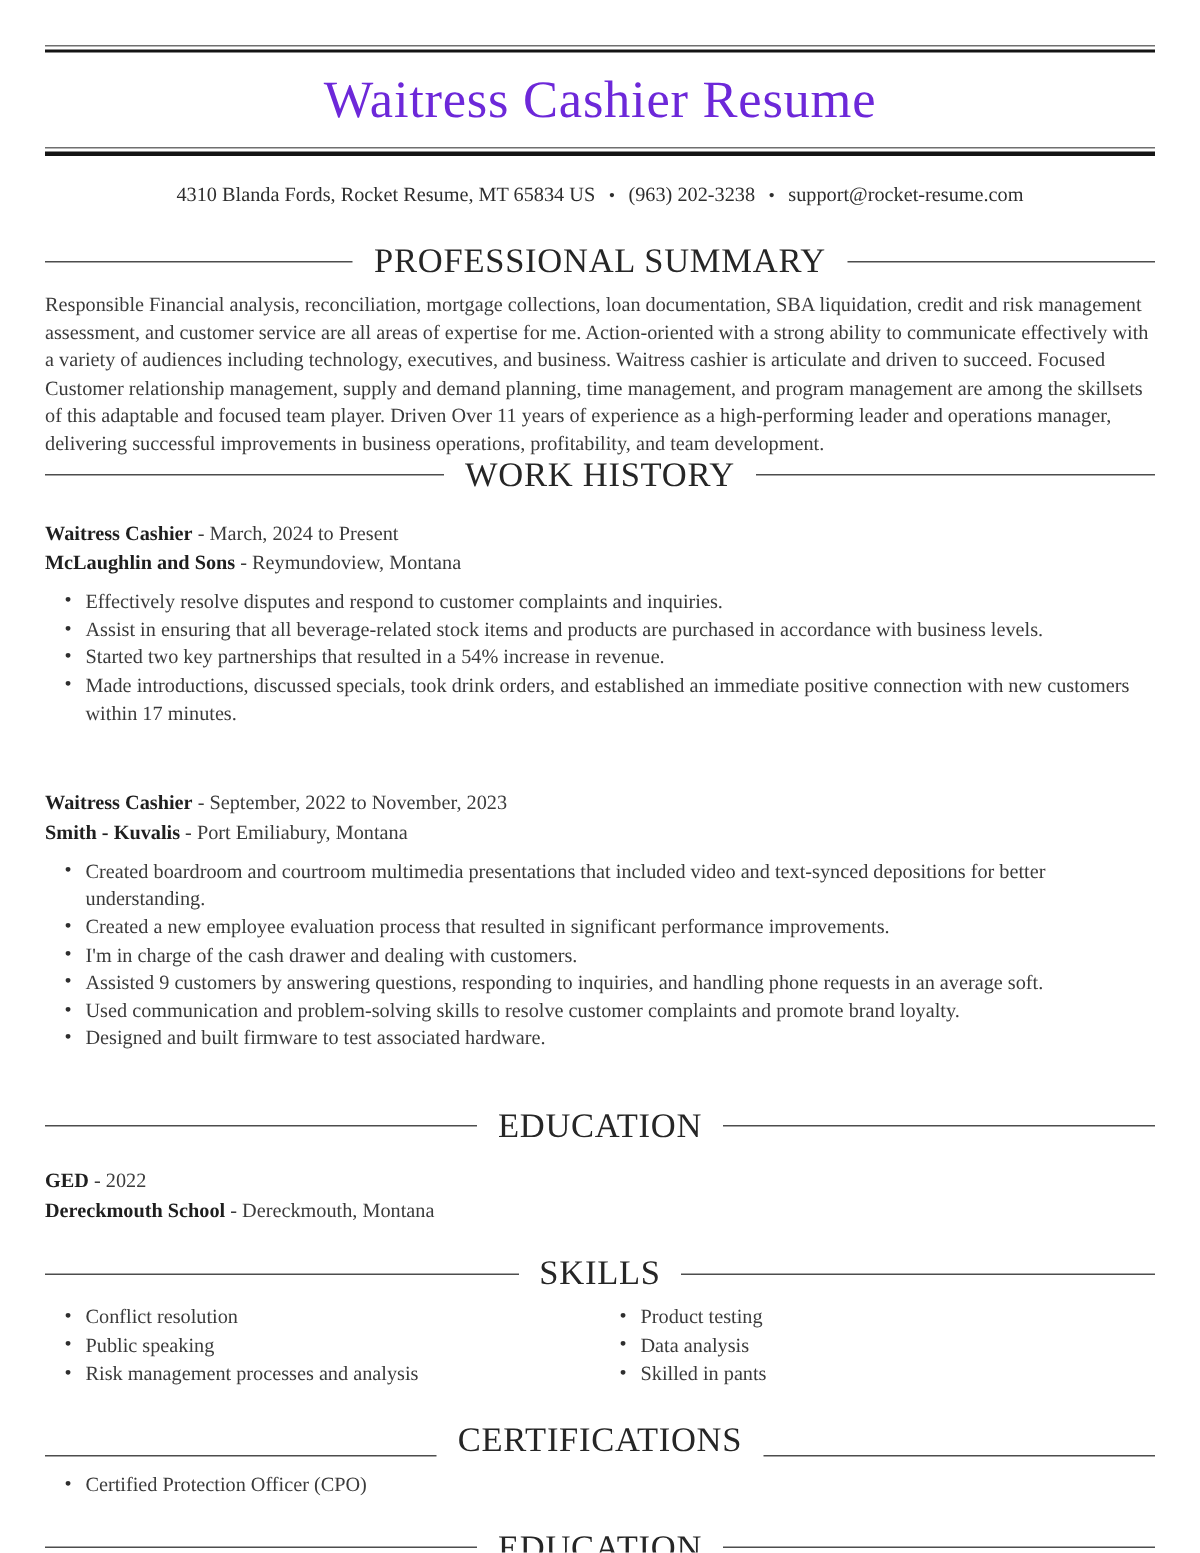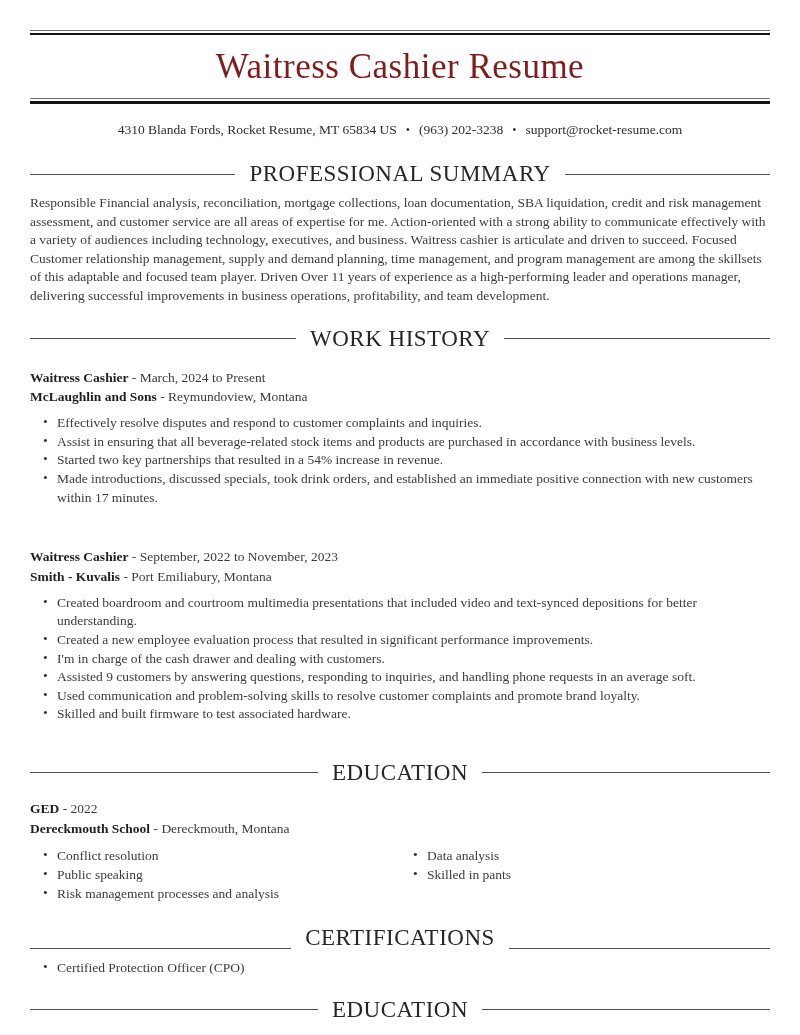--- a/index.html
+++ b/index.html
@@ -11,37 +11,37 @@
   }
   .page { width:740px; margin:0 auto; }
 
   
   .double-rule { height:2px; border-top:1px solid #6f6f6f; border-bottom:3px solid #141414; }
   .double-rule.top { margin-top:30px; border-bottom-width:2px; }
   .double-rule.under-title { margin-top:7px; }
 
   h1.title {
     margin:8px 0 0; text-align:center; font-weight:400;
-    font-size:35px; line-height:48px; color:#7f1d1d; letter-spacing:0.5px;
+    font-size:35px; line-height:48px; color:#6d28d9; letter-spacing:0.5px;
   }
 
   .contact { margin-top:18px; text-align:center; font-size:13.5px; color:#2e2e2e; }
   .contact .dot { display:inline-block; margin:0 9px; font-size:12px; color:#2e2e2e; }
 
   .section-head { display:flex; align-items:center; gap:14px; }
   .section-head .rule { flex:1; height:1px; background:#4d4d4d; }
   .section-head h2 {
     margin:0; font-size:23px; font-weight:400; letter-spacing:0.5px;
     color:#262626; white-space:nowrap; line-height:22px;
   }
 
   .sec-summary .section-head { margin-top:25px; }
   .summary-text { margin:9px 0 0; font-size:13.5px; line-height:18.6px; color:#3b3b3b; }
 
-  .sec-work .section-head { margin-top:22px;align-items:center; }
+  .sec-work .section-head { margin-top:0;align-items:center; }
   .job { margin-top:18px; }
   .job + .job { margin-top:40px; }
   .doc-line { margin:0; font-size:13.5px; line-height:19.8px; color:#3b3b3b; }
   .doc-line b { font-weight:700; color:#1f1f1f; }
 
   ul.bullets { margin:7px 0 0; padding:0; list-style:none; }
   ul.bullets li {
     position:relative; padding-left:27px;
     font-size:13.5px; line-height:18.6px; color:#3b3b3b;
   }
@@ -108,50 +108,56 @@
     <div class="job">
       <p class="doc-line"><b>Waitress Cashier</b> <span>-</span> <span>September, 2022 to November, 2023</span></p>
       <p class="doc-line"><b>Smith - Kuvalis</b> <span>-</span> <span>Port Emiliabury, Montana</span></p>
       <ul class="bullets">
 
       <li>Created boardroom and courtroom multimedia presentations that included video and text-synced depositions for better understanding.</li>
           <li>Created a new employee evaluation process that resulted in significant performance improvements.</li>
           <li>I'm in charge of the cash drawer and dealing with customers.</li>
           <li>Assisted 9 customers by answering questions, responding to inquiries, and handling phone requests in an average soft.</li>
           <li>Used communication and problem-solving skills to resolve customer complaints and promote brand loyalty.</li>
-          <li>Skilled and built firmware to test associated hardware.</li>
+          <li>Designed and built firmware to test associated hardware.</li>
         </ul>
     </div>
   </section>
 
   <section class="sec-education">
     <div class="section-head">
       <span class="rule"></span>
       <h2>EDUCATION</h2>
       <span class="rule"></span>
     </div>
     <div class="edu-block">
       <p class="doc-line"><b>GED</b> <span>-</span> <span>2022</span></p>
       <p class="doc-line"><b>Dereckmouth School</b> <span>-</span> <span>Dereckmouth, Montana</span></p>
     </div>
   </section>
 
   <section class="sec-skills">
+    <div class="section-head">
+      <span class="rule"></span>
+      <h2>SKILLS</h2>
+      <span class="rule"></span>
+    </div>
     <div class="skills-cols">
       <div class="col">
         <ul class="bullets">
 
         <li>Conflict resolution</li>
             <li>Public speaking</li>
             <li>Risk management processes and analysis</li>
           </ul>
       </div>
       <div class="col">
         <ul class="bullets">
 
+        <li>Product testing</li>
             <li>Data analysis</li>
             <li>Skilled in pants</li>
           </ul>
       </div>
     </div>
   </section>
 
   <section class="sec-certs">
     <div class="section-head">
       <span class="rule"></span>

